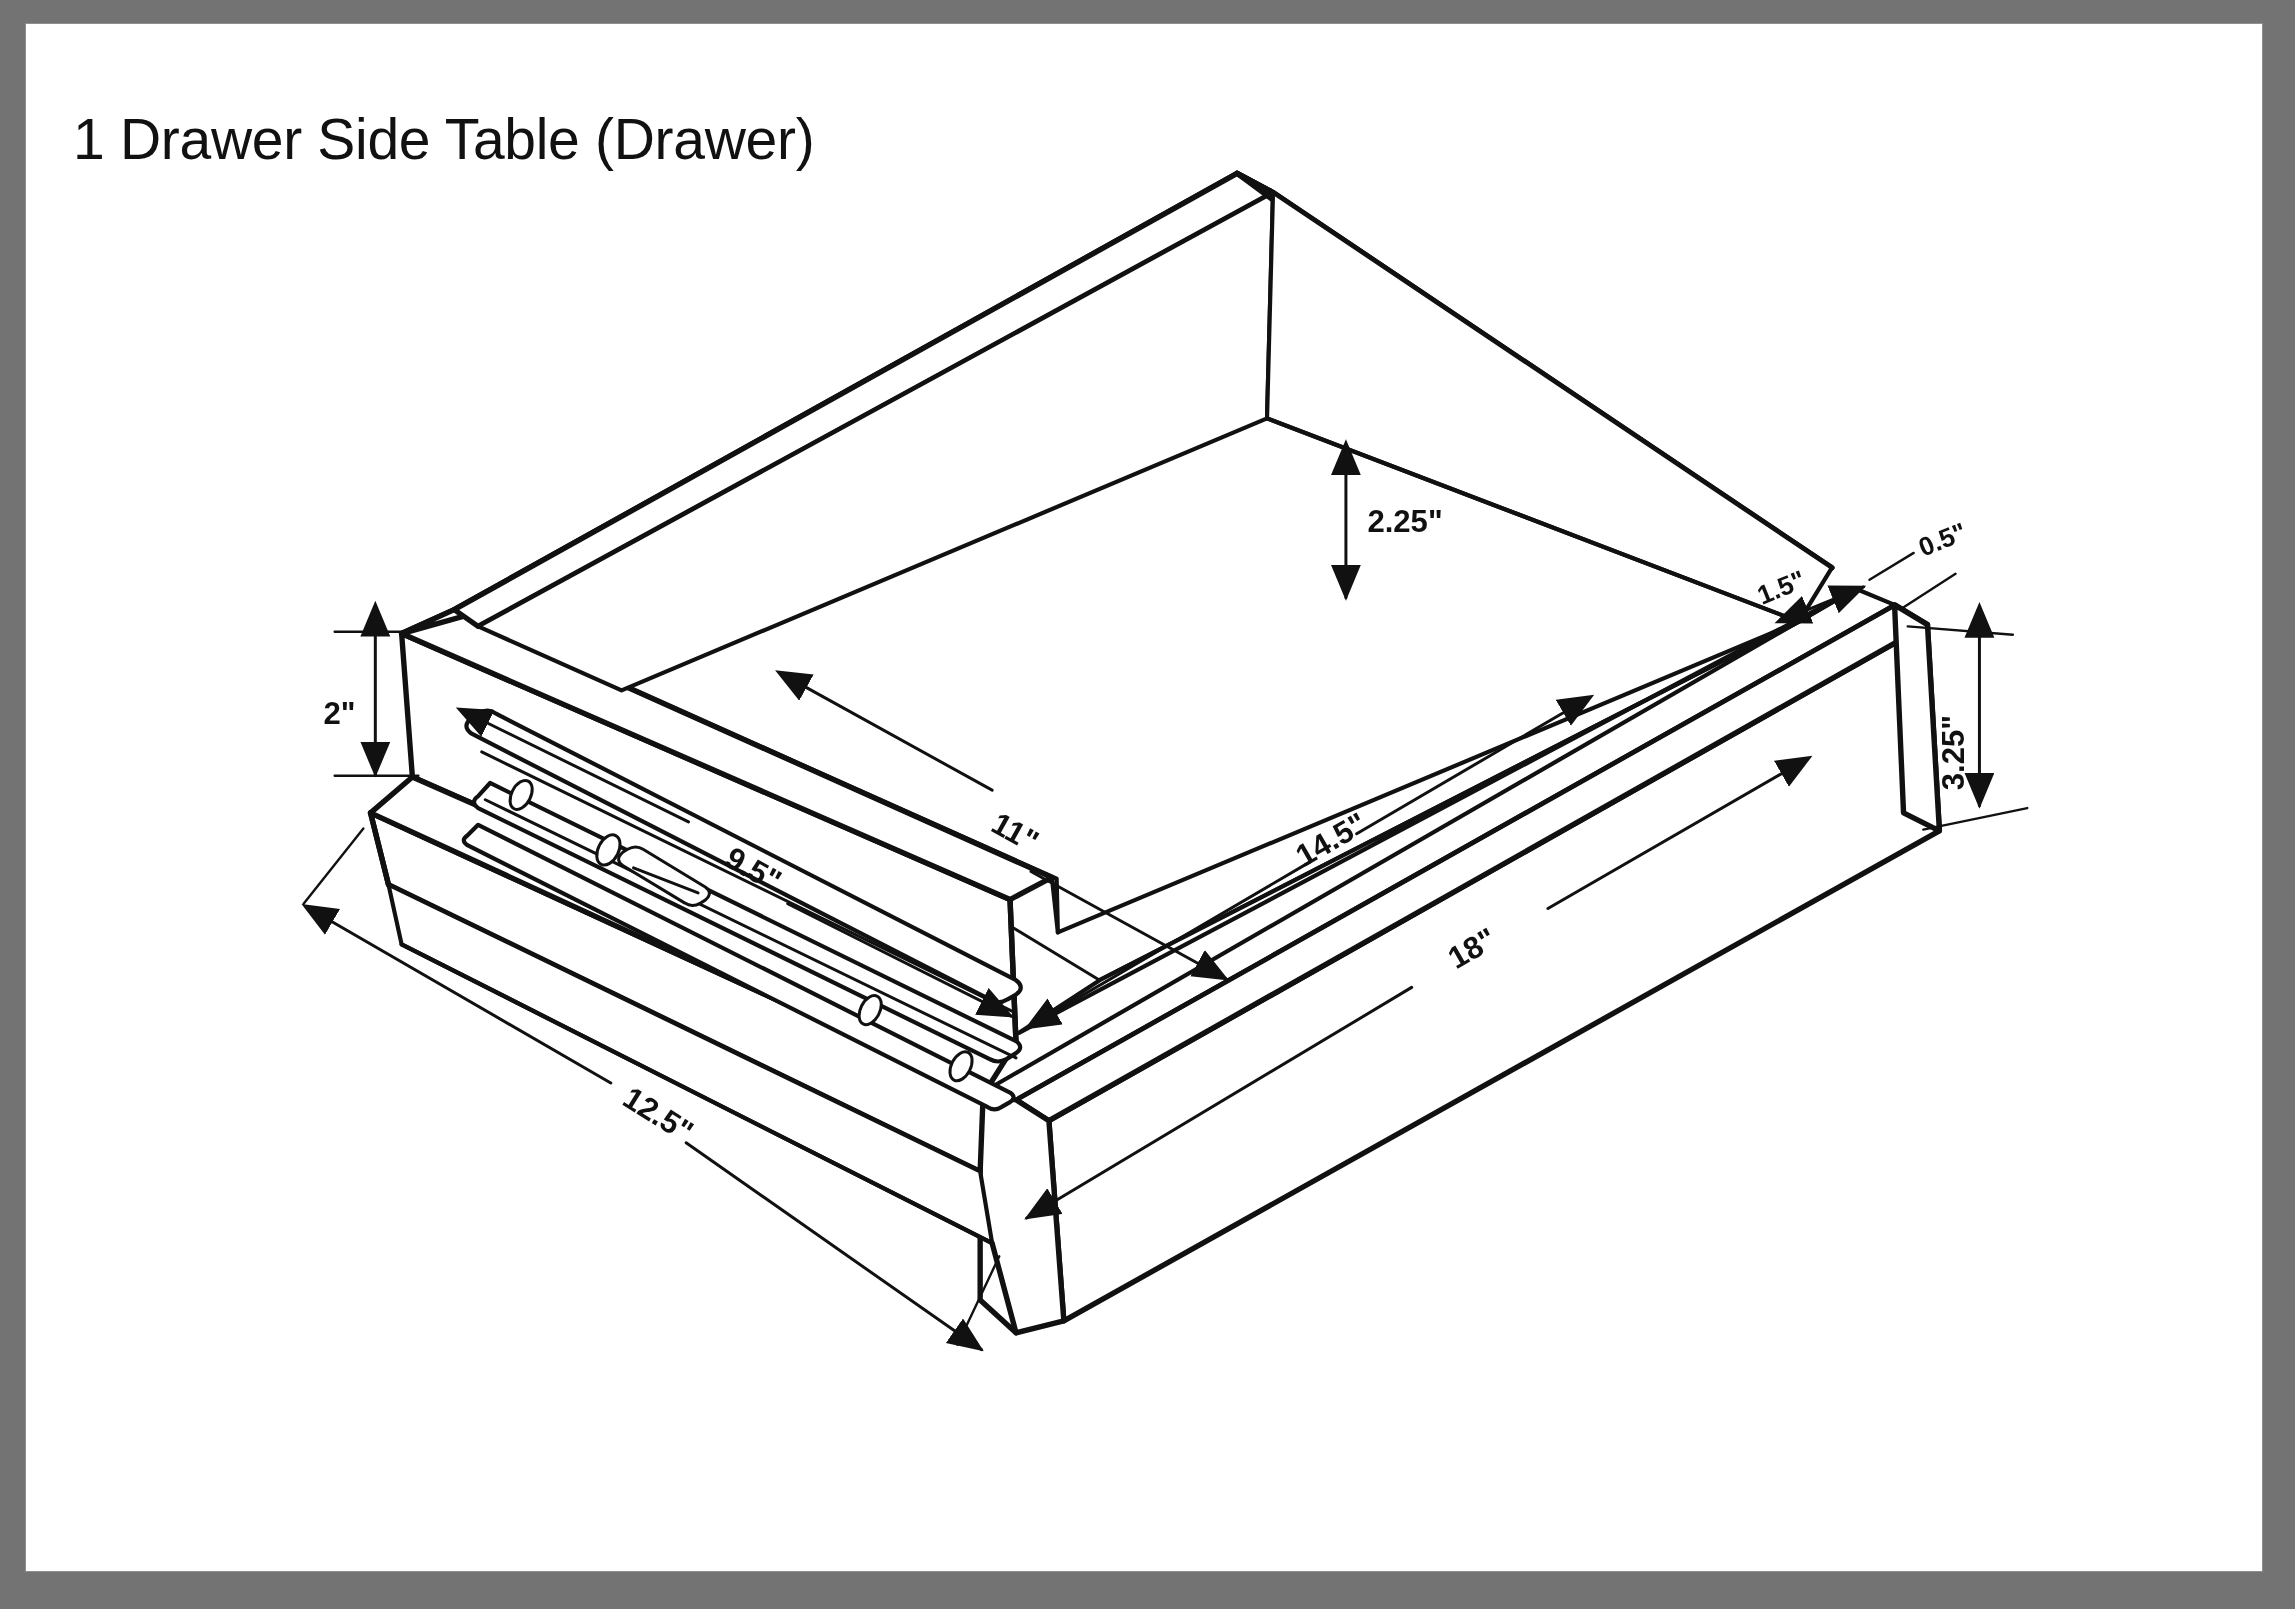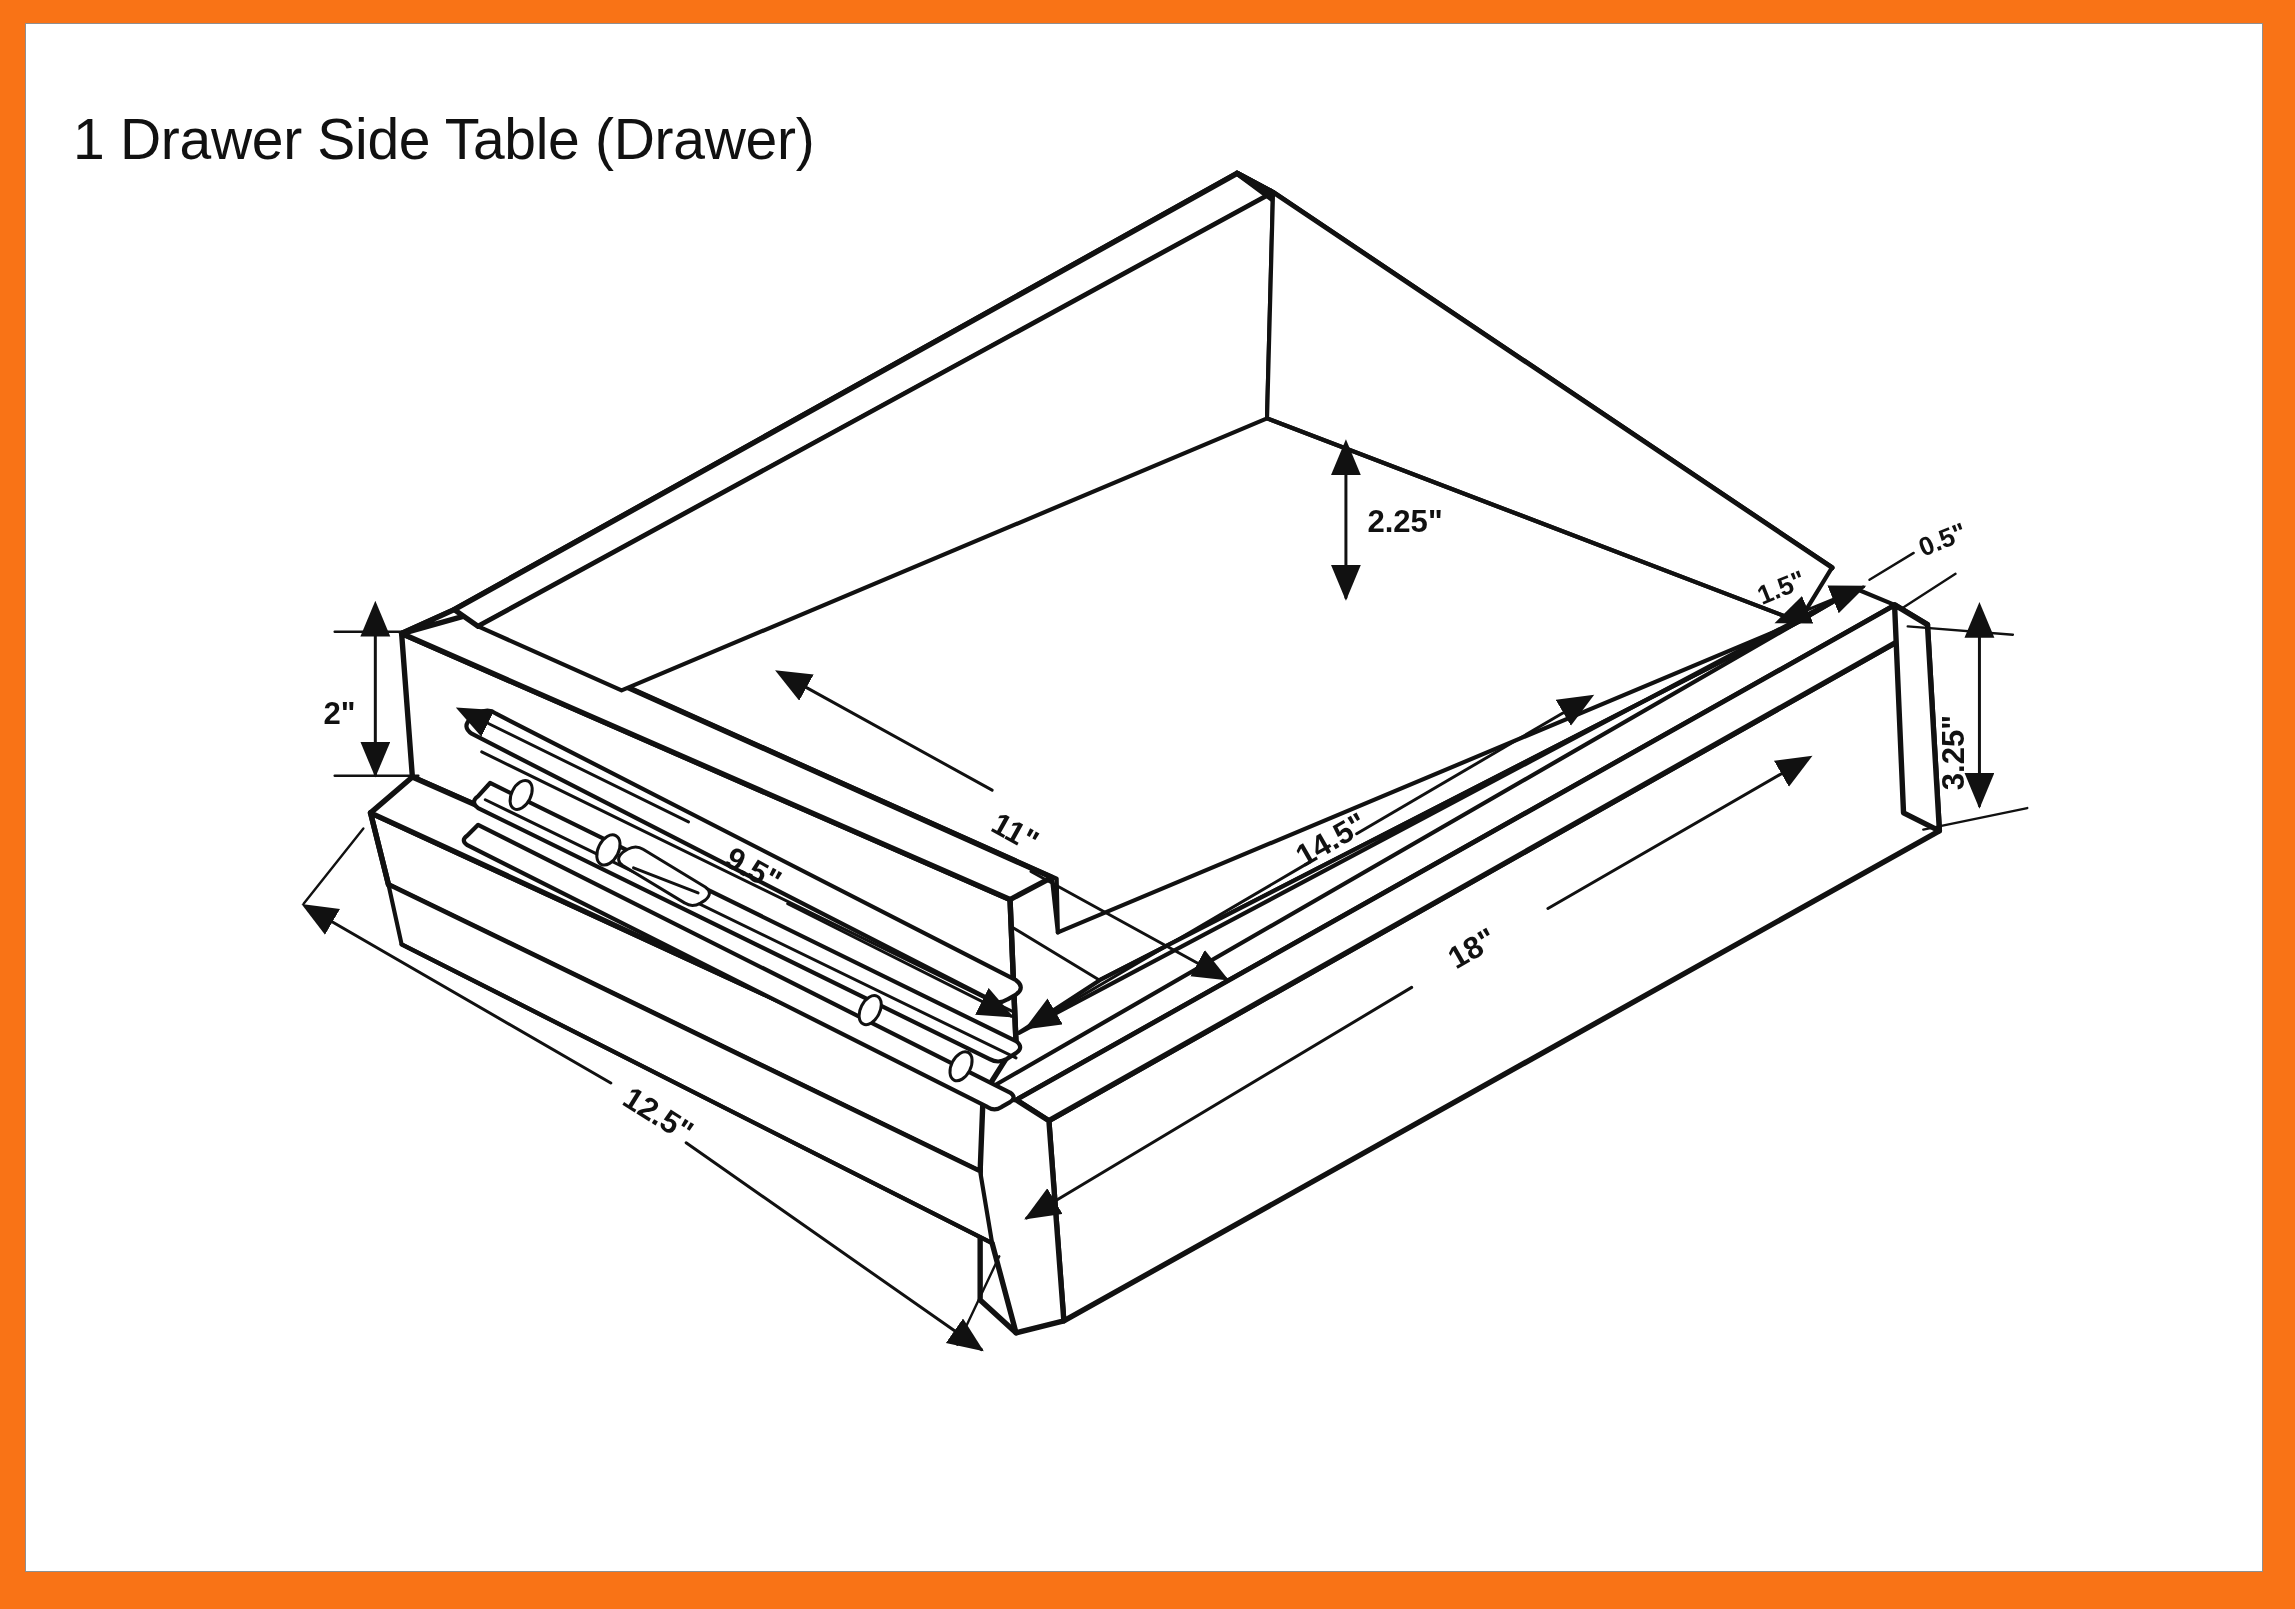--- a/index.html
+++ b/index.html
@@ -11,21 +11,21 @@
     width: 2295px;
     height: 1609px;
     font-family: "Liberation Sans", sans-serif;
     overflow: hidden;
   }
   #page {
     position: absolute;
     left: 0; top: 0;
     width: 2295px;
     height: 1609px;
-    background: #f97316;
+    background: #737373;
   }
   #sheet-border {
     position: absolute;
     left: 25px;
     top: 23px;
     width: 2238px;
     height: 1549px;
     border: 1.8px solid #8f8f8f;
     background: #ffffff;
     box-sizing: border-box;

